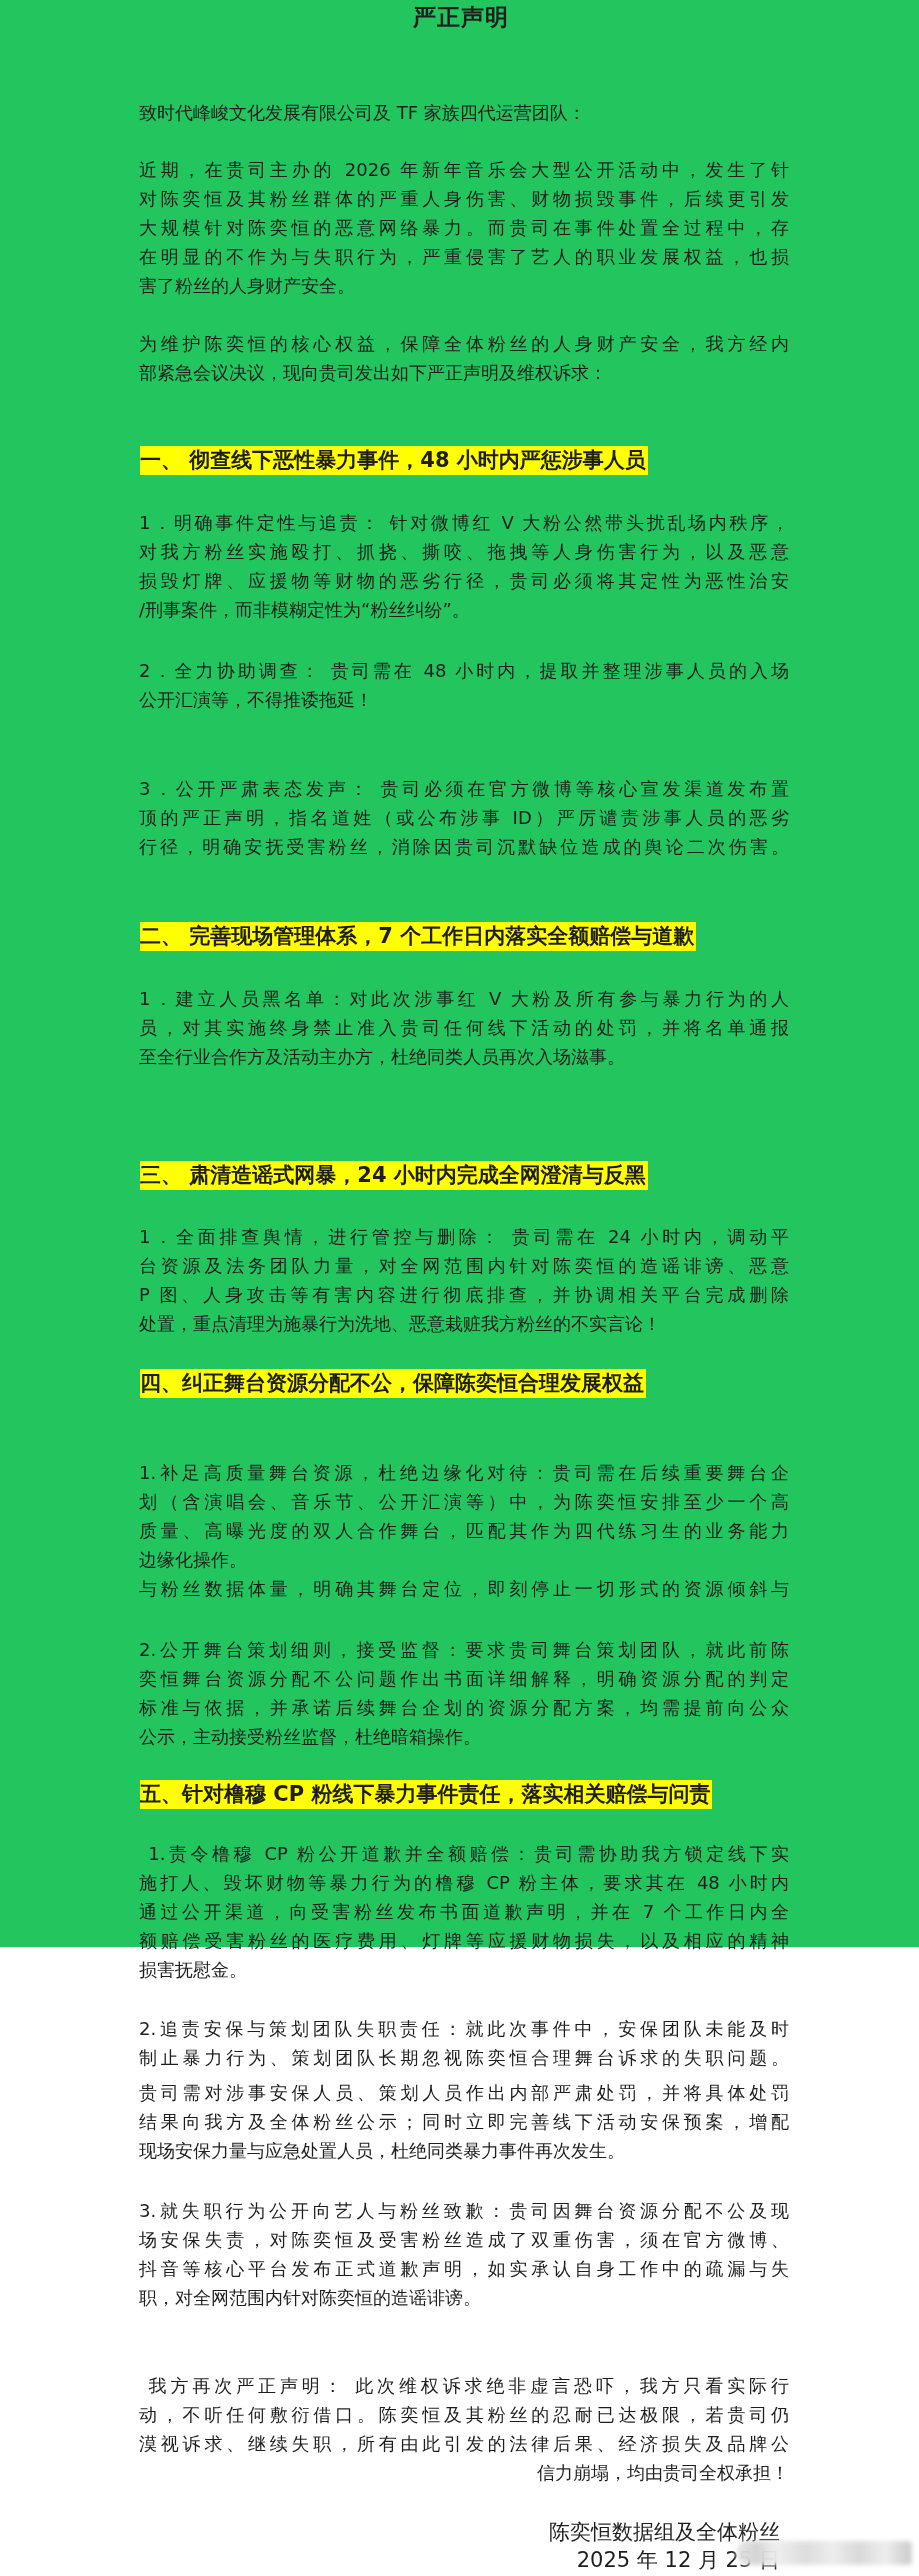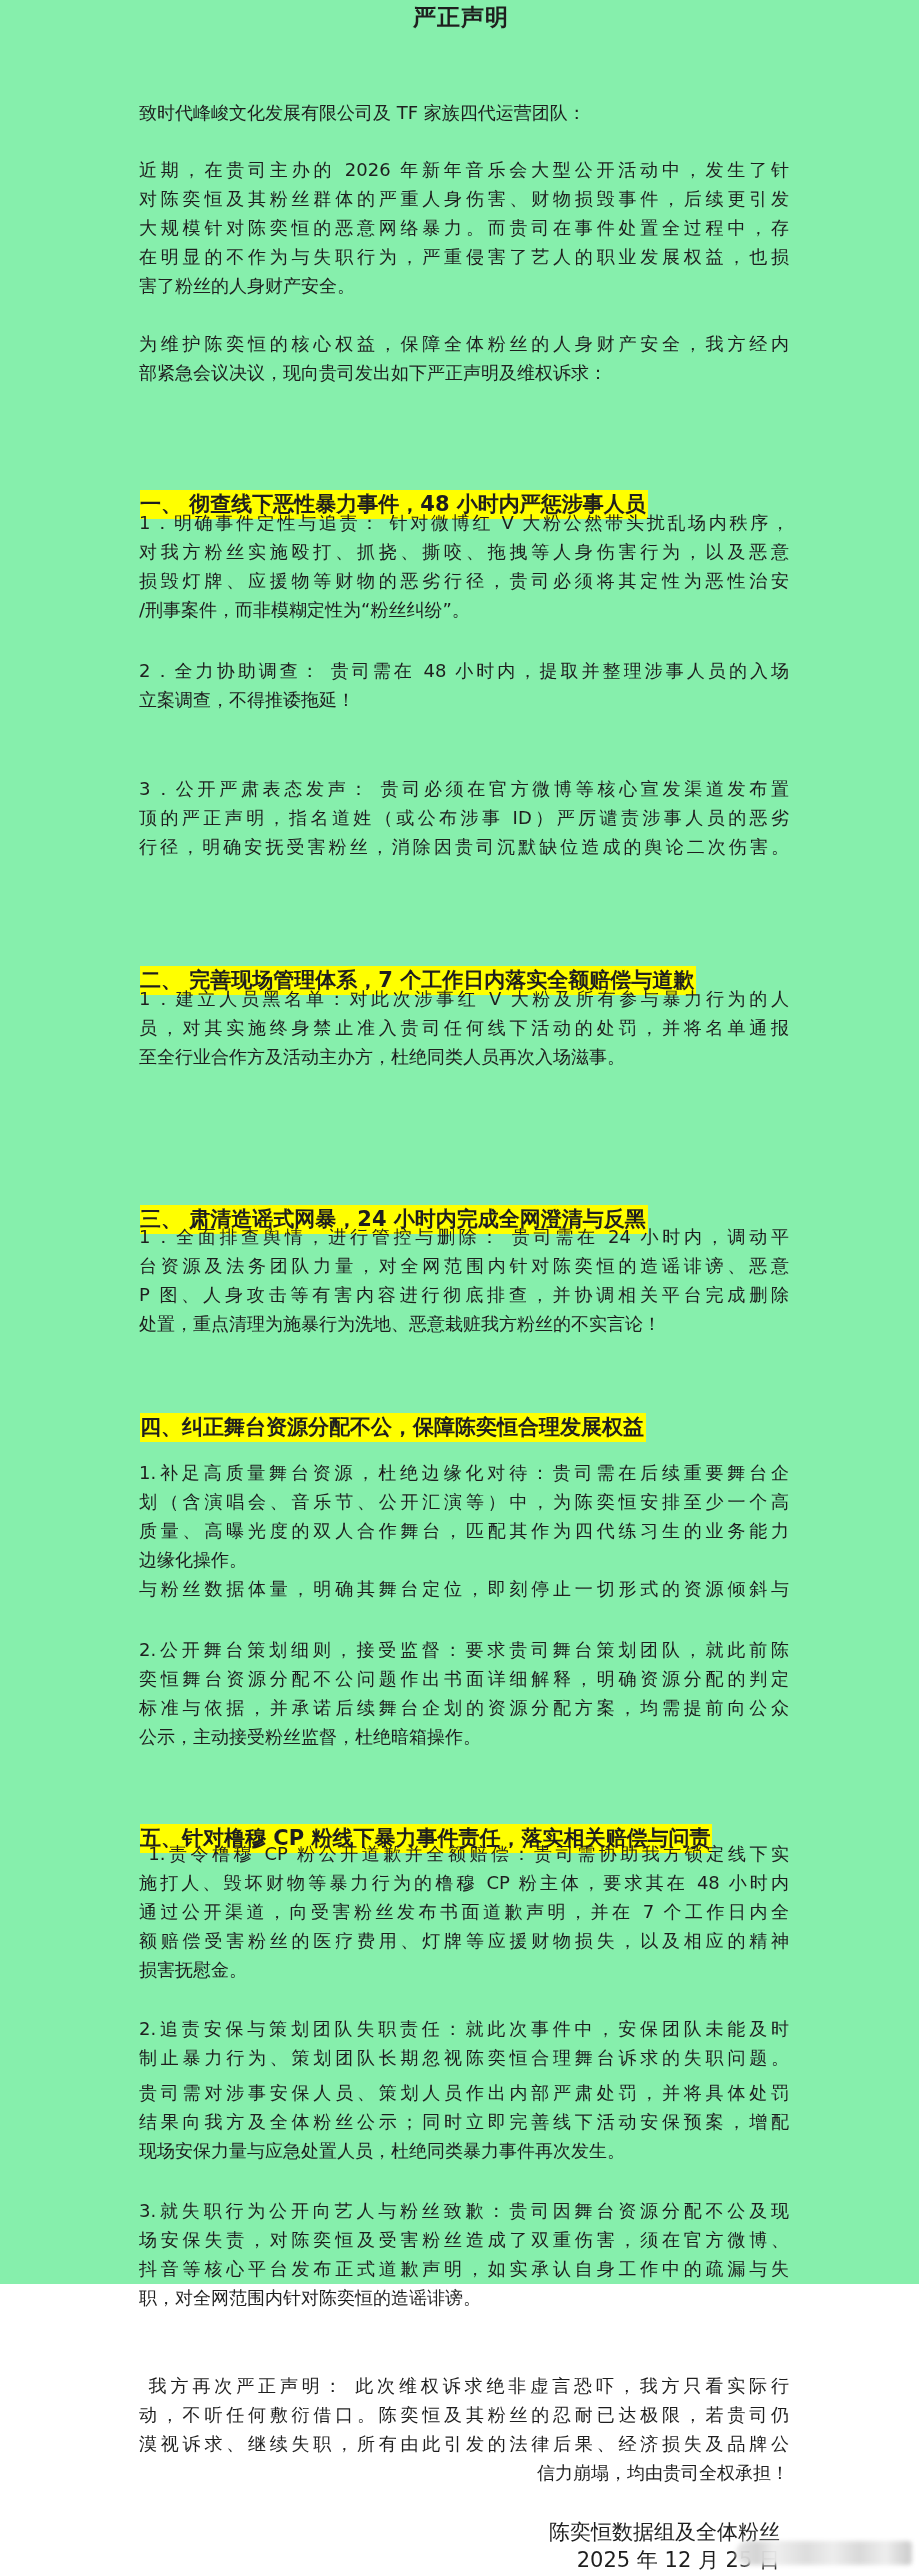--- a/index.html
+++ b/index.html
@@ -1,21 +1,21 @@
 <!DOCTYPE html>
 <html><head>
 <meta charset="utf-8">
 <style>
   html, body { margin: 0; padding: 0; background: #ffffff; }
   body {
     width: 920px; height: 2576px; position: relative; overflow: hidden;
     font-family: "DejaVu Sans", "Liberation Sans", sans-serif;
     color: #1e1e1e;
   }
-  .page { position: relative; width: 920px; height: 2284px; background: #86efac; }
+  .page { position: relative; width: 920px; height: 1947px; background: #22c55e; }
   .title {
     position: absolute; top: 2.9px; left: 0; width: 922px;
     text-align: center; font-size: 23px; font-weight: bold; line-height: 29px;
     letter-spacing: 1px;
   }
   .blk {
     position: absolute; left: 139px; width: 650px;
     font-size: 18px; line-height: 29px;
   }
   .ln {
@@ -24,21 +24,21 @@
   }
   .ln.last { text-align-last: left; }
   .ln.right { text-align: left; text-align-last: right; }
   .ln.gap { margin-top: 5.7px; }
   .hd {
     position: absolute; left: 140px;
     font-size: 21px; font-weight: bold; line-height: 29px;
   }
   .hd .hl {
     display: inline-block; height: 29px; line-height: 29px;
-    background: #ffff00; padding-right: 1.9px; white-space: nowrap; margin-top: 44px;
+    background: #ffff00; padding-right: 1.9px; white-space: nowrap;
   }
   .sig {
     position: absolute; left: 139px; width: 641px;
     font-size: 21px; line-height: 29px; text-align: right;
   }
   .wm {
     position: absolute; left: 736px; top: 2541px; width: 176px; height: 24px;
     border-radius: 12.5px 3.8px 3.8px 12.5px;
     background: linear-gradient(90deg, #e6e6e6 0%, #d2d2d2 12%, #eeeeee 22%, #dcdcdc 40%, #ececec 55%, #d8d8d8 70%, #ededed 85%, #cfcfcf 97%);
     filter: blur(1.9px); opacity: 0.95;
@@ -72,21 +72,21 @@
     <span class="hl">一、 彻查线下恶性暴力事件，48 小时内严惩涉事人员</span>
   </div>
   <div class="blk" style="top:508px">
     <div class="ln">1．明确事件定性与追责： 针对微博红 V 大粉公然带头扰乱场内秩序，</div>
     <div class="ln">对我方粉丝实施殴打、抓挠、撕咬、拖拽等人身伤害行为，以及恶意</div>
     <div class="ln">损毁灯牌、应援物等财物的恶劣行径，贵司必须将其定性为恶性治安</div>
     <div class="ln last">/刑事案件，而非模糊定性为“粉丝纠纷”。</div>
   </div>
   <div class="blk" style="top:656px">
     <div class="ln">2．全力协助调查： 贵司需在 48 小时内，提取并整理涉事人员的入场</div>
-    <div class="ln last">立案调查，不得推诿拖延！</div>
+    <div class="ln last">公开汇演等，不得推诿拖延！</div>
   </div>
   <div class="blk" style="top:774px">
     <div class="ln">3．公开严肃表态发声： 贵司必须在官方微博等核心宣发渠道发布置</div>
     <div class="ln">顶的严正声明，指名道姓（或公布涉事 ID）严厉谴责涉事人员的恶劣</div>
     <div class="ln">行径，明确安抚受害粉丝，消除因贵司沉默缺位造成的舆论二次伤害。</div>
   </div>
 
   <div class="hd" style="top:922px">
     <span class="hl">二、 完善现场管理体系，7 个工作日内落实全额赔偿与道歉</span>
   </div>

